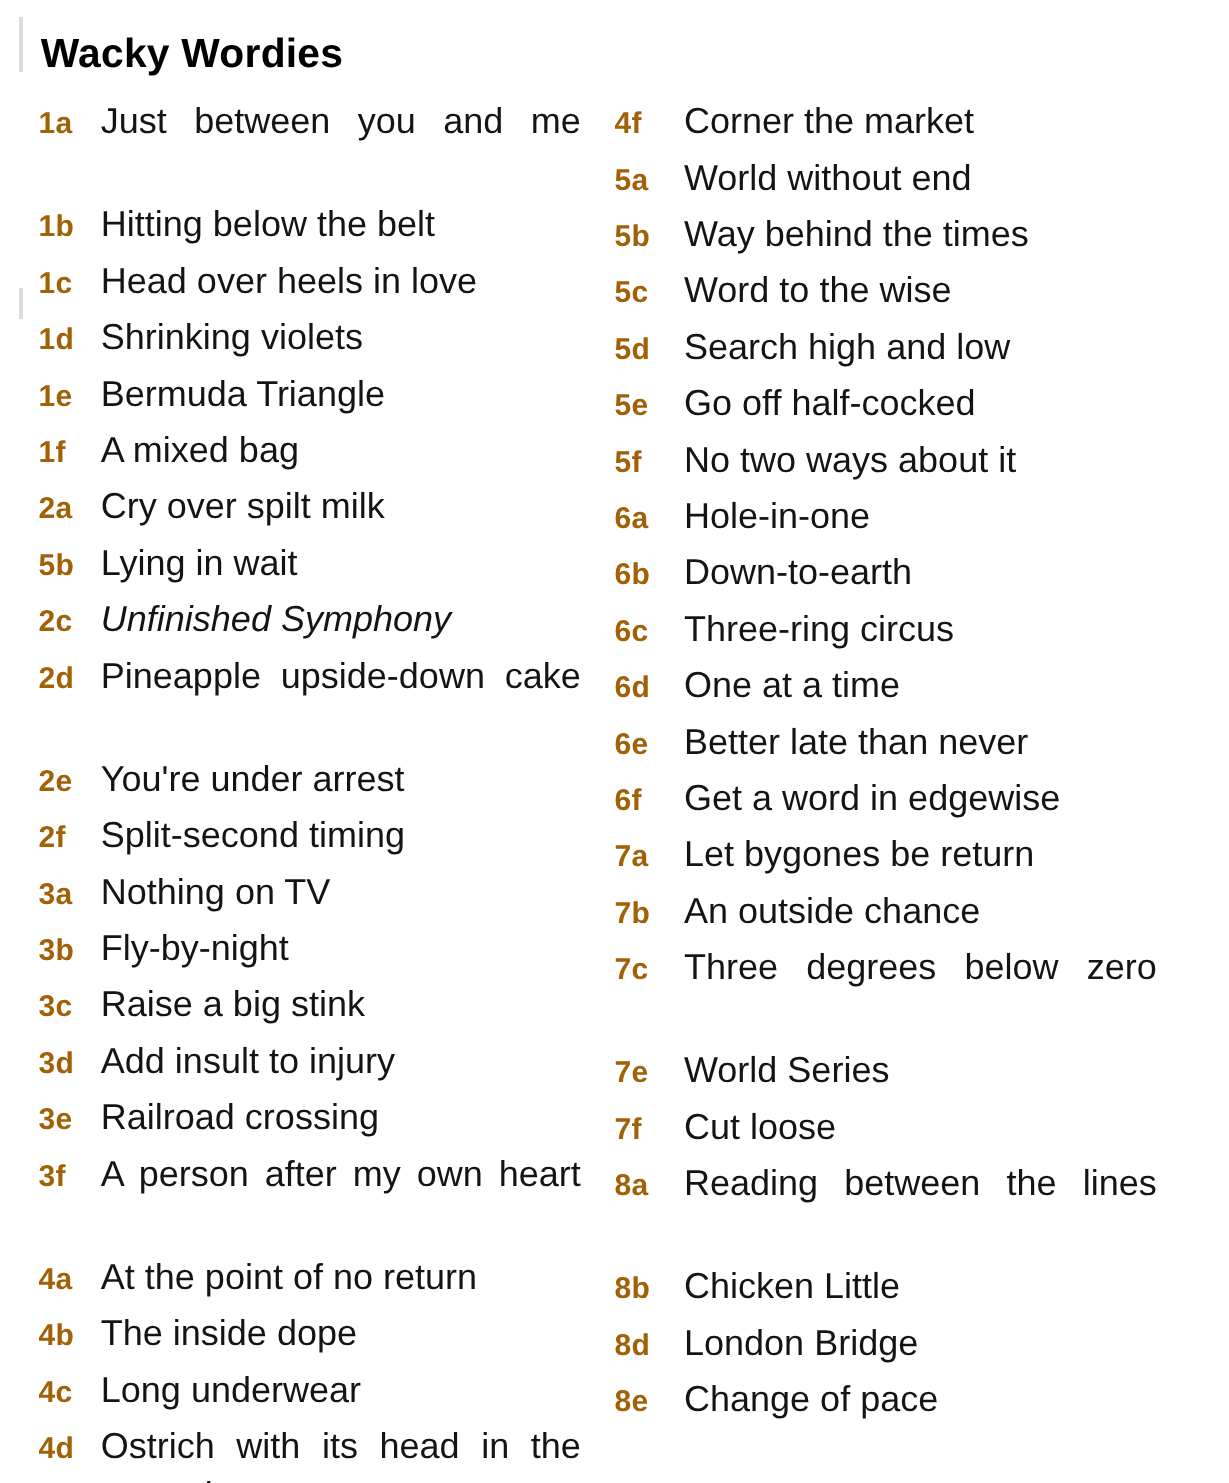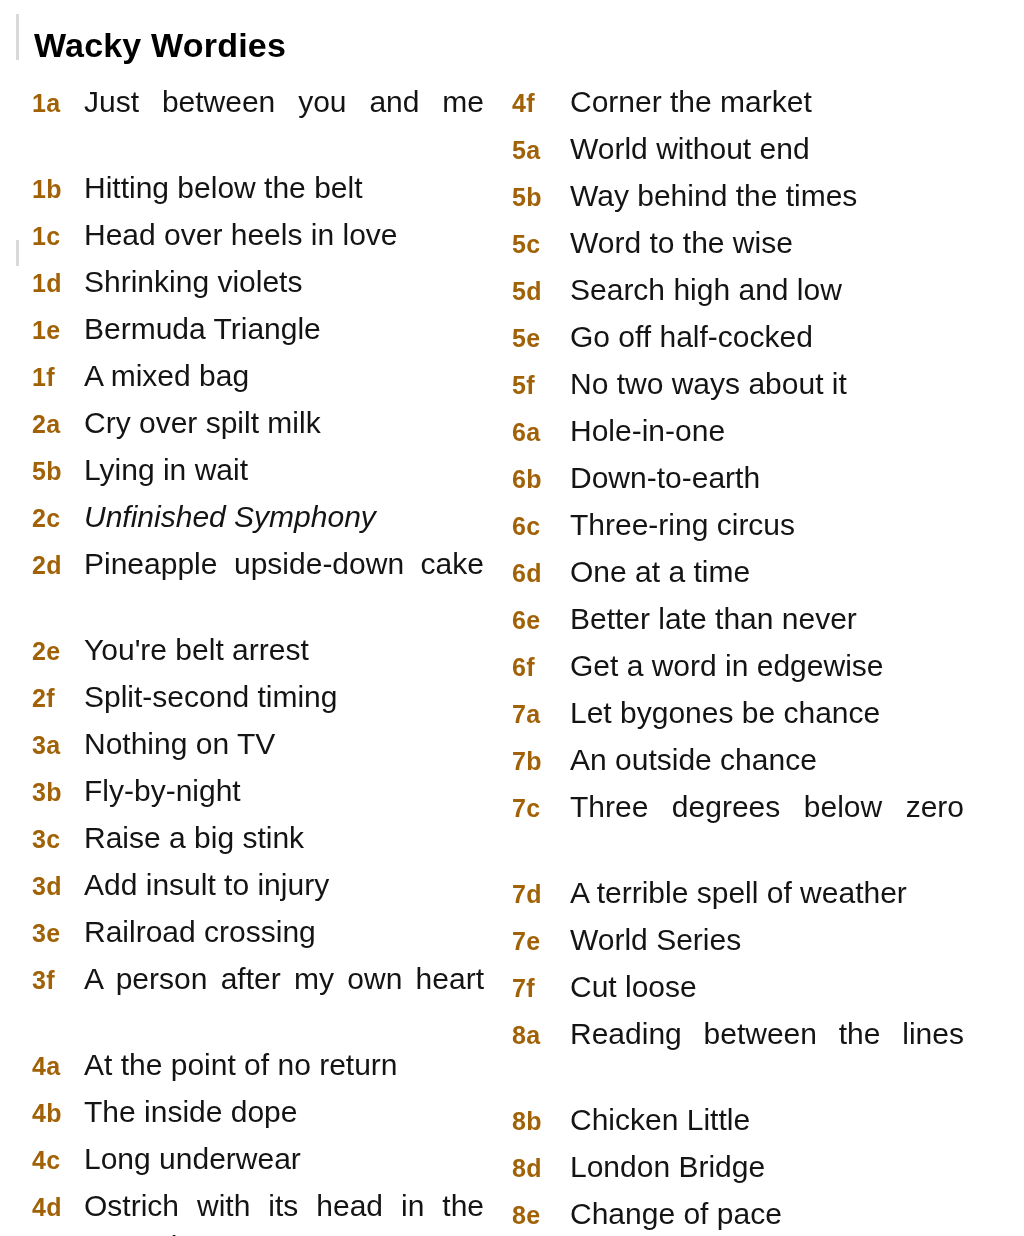--- a/index.html
+++ b/index.html
@@ -125,21 +125,21 @@
         <div class="entry">
           <div class="key">2c</div>
           <div class="val italic">Unfinished Symphony</div>
         </div>
         <div class="entry">
           <div class="key">2d</div>
           <div class="val just">Pineapple upside-down cake</div>
         </div>
         <div class="entry">
           <div class="key">2e</div>
-          <div class="val">You're belt arrest</div>
+          <div class="val">You're under arrest</div>
         </div>
         <div class="entry">
           <div class="key">2f</div>
           <div class="val">Split-second timing</div>
         </div>
         <div class="entry">
           <div class="key">3a</div>
           <div class="val">Nothing on TV</div>
         </div>
         <div class="entry">
@@ -231,35 +231,31 @@
         <div class="entry">
           <div class="key">6e</div>
           <div class="val">Better late than never</div>
         </div>
         <div class="entry">
           <div class="key">6f</div>
           <div class="val">Get a word in edgewise</div>
         </div>
         <div class="entry">
           <div class="key">7a</div>
-          <div class="val">Let bygones be chance</div>
+          <div class="val">Let bygones be return</div>
         </div>
         <div class="entry">
           <div class="key">7b</div>
           <div class="val">An outside chance</div>
         </div>
         <div class="entry">
           <div class="key">7c</div>
           <div class="val just">Three degrees below zero</div>
         </div>
         <div class="entry">
-          <div class="key">7d</div>
-          <div class="val">A terrible spell of weather</div>
-        </div>
-        <div class="entry">
           <div class="key">7e</div>
           <div class="val">World Series</div>
         </div>
         <div class="entry">
           <div class="key">7f</div>
           <div class="val">Cut loose</div>
         </div>
         <div class="entry">
           <div class="key">8a</div>
           <div class="val just">Reading between the lines</div>

